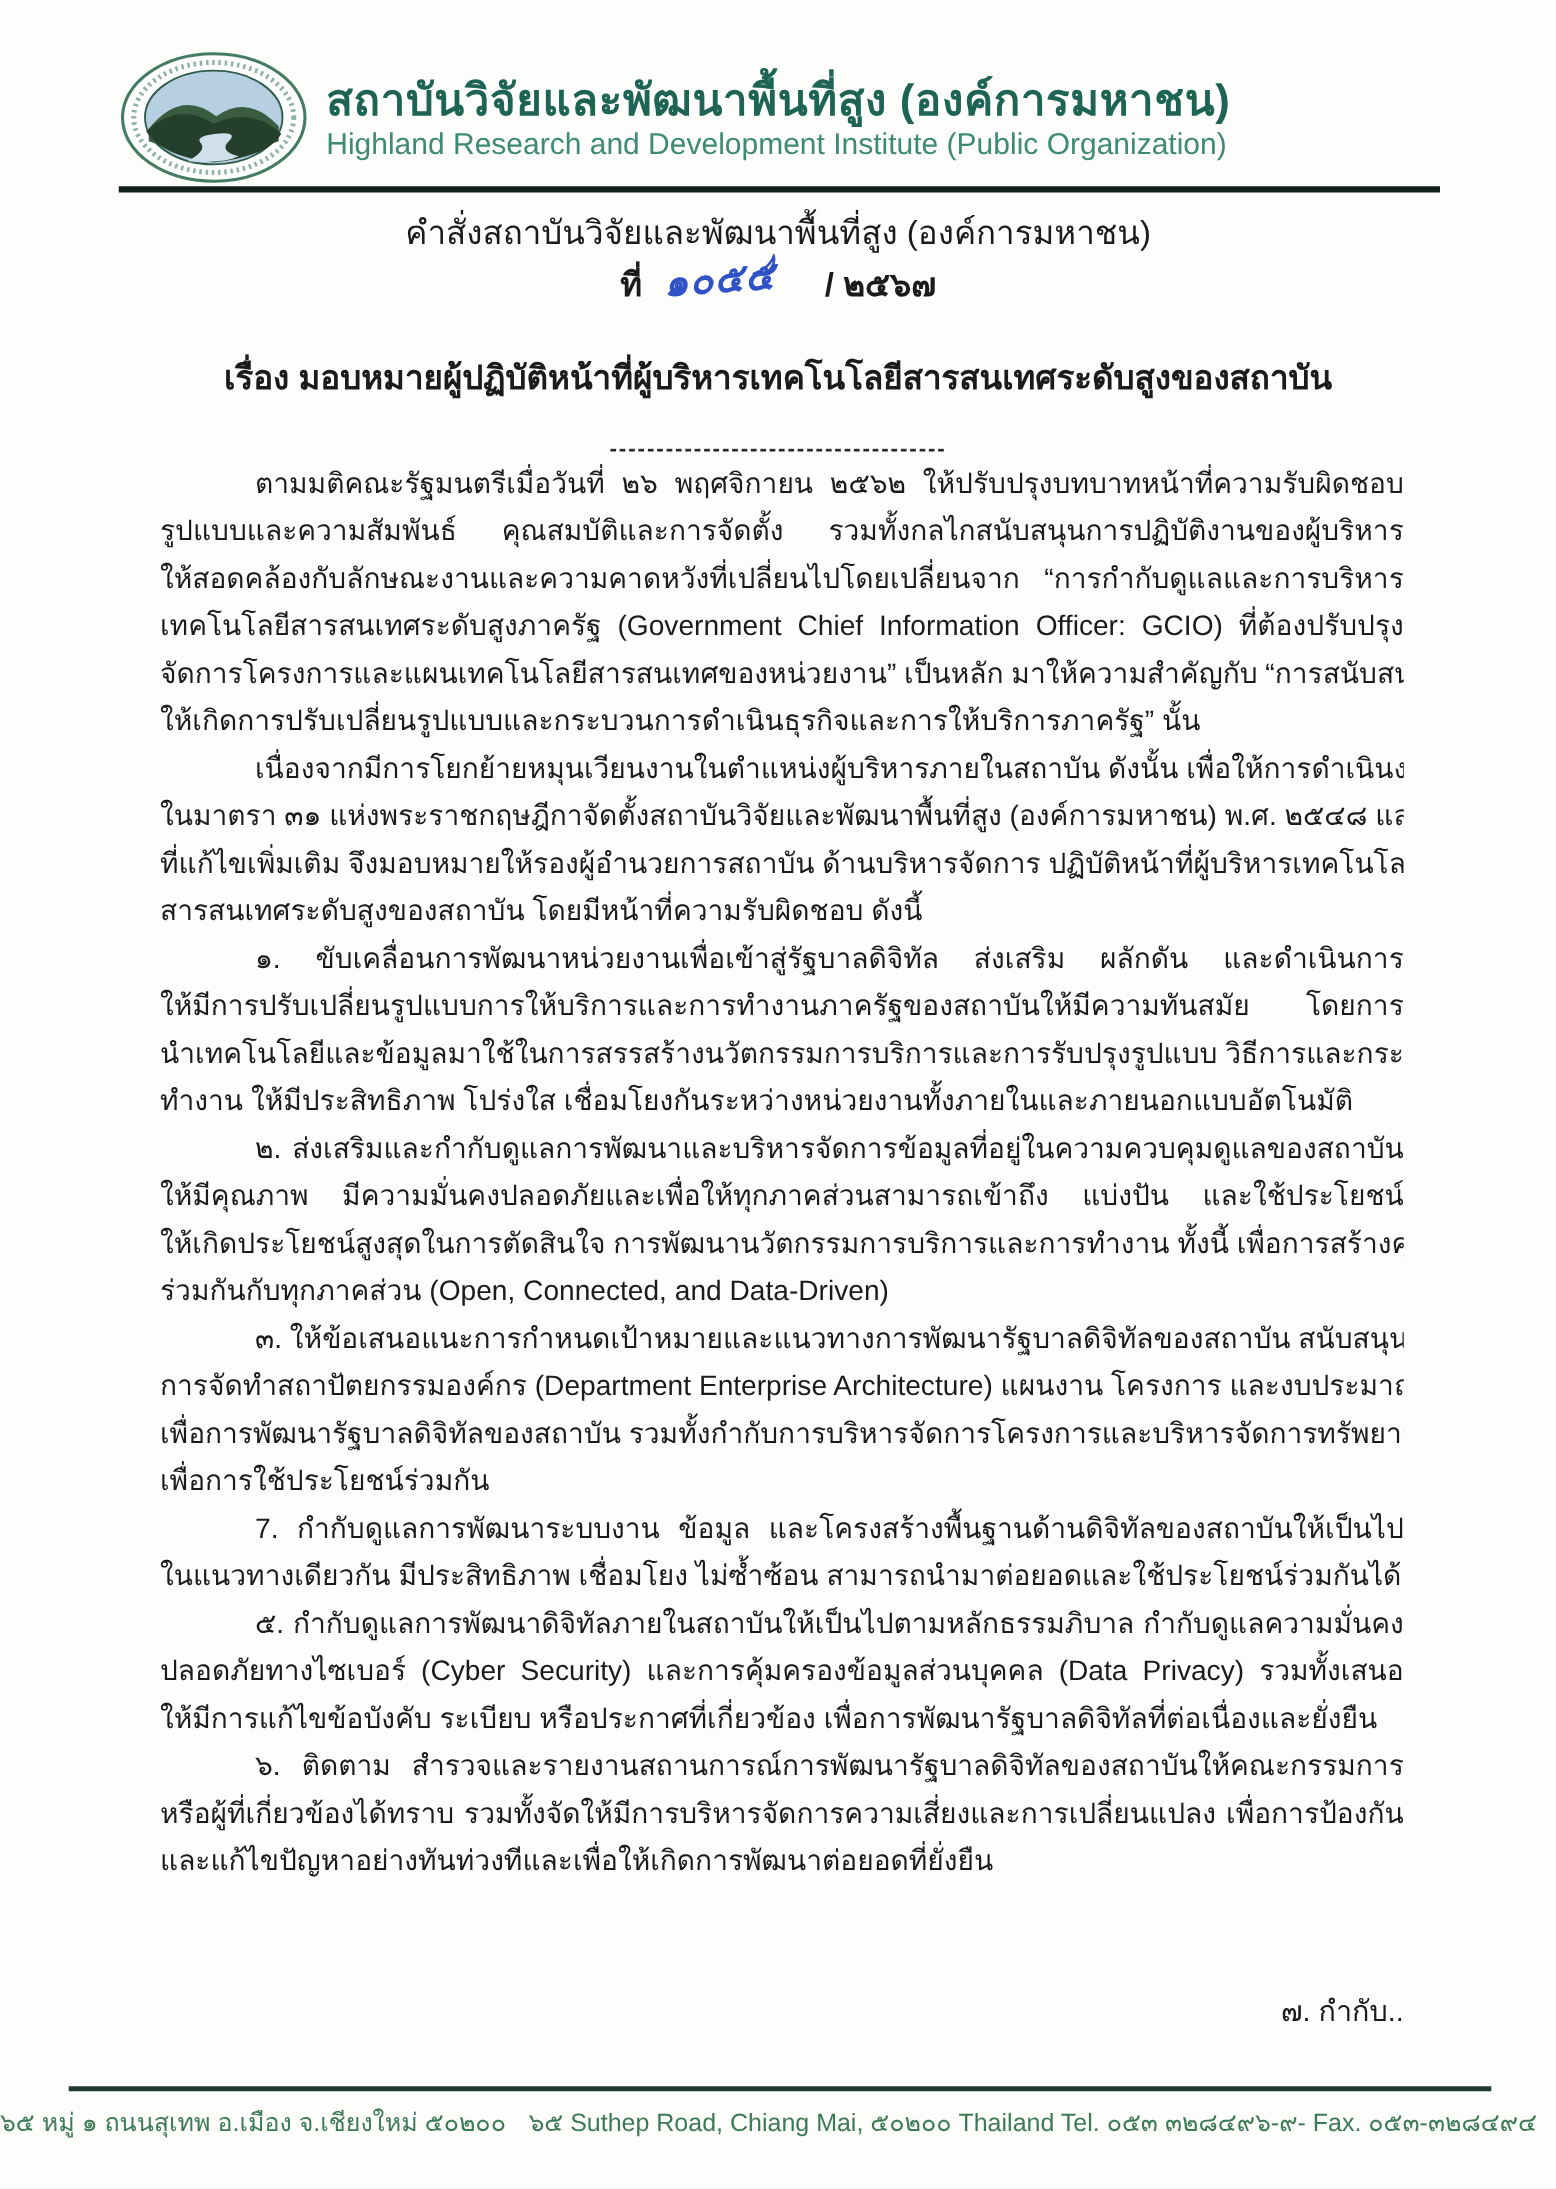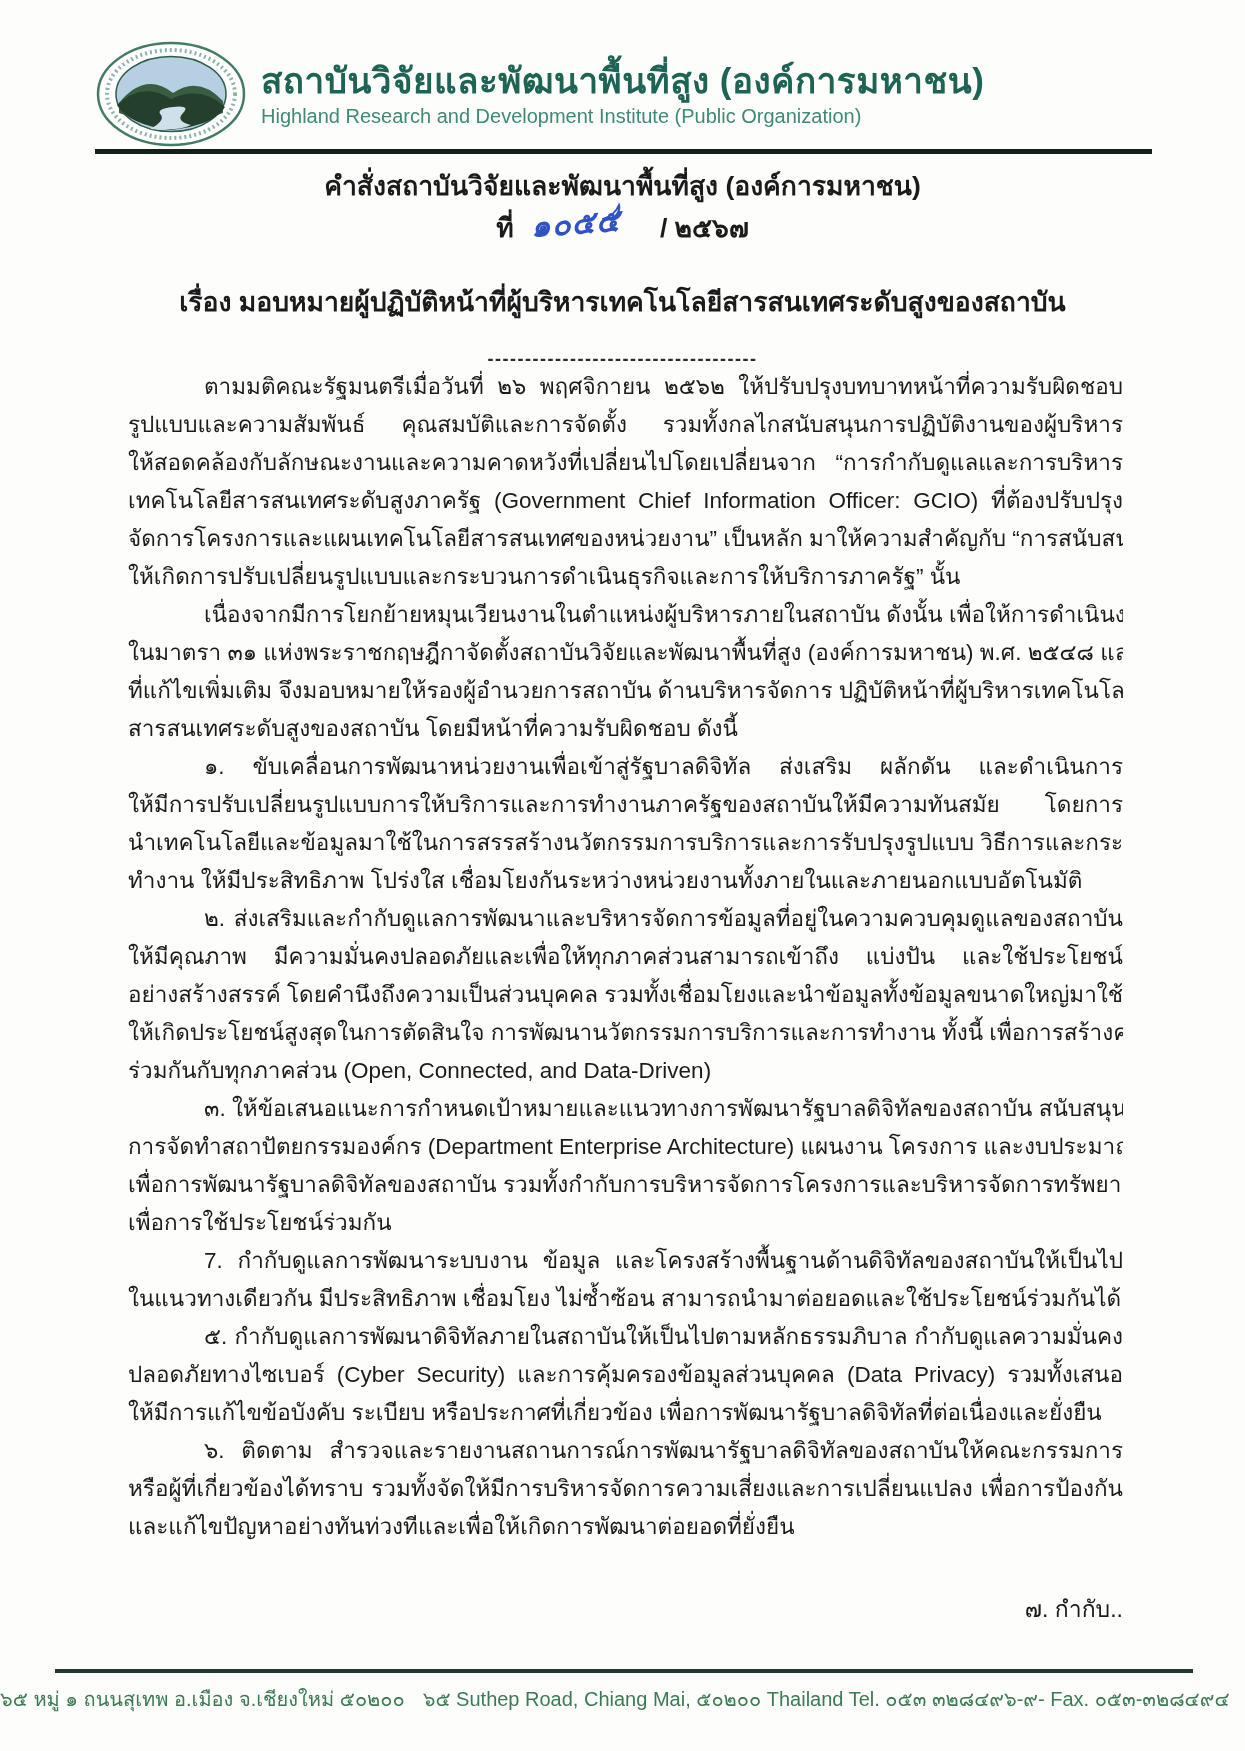--- a/index.html
+++ b/index.html
@@ -26,32 +26,32 @@
     position:absolute;top:40px;left:95px;right:95px;
     display:flex;align-items:center;gap:14px;height:108px;
   }
   .logo{width:152px;height:106px;flex:0 0 auto;}
   .org-names{display:flex;flex-direction:column;}
   .org-th{
     font-size:35px;font-weight:bold;color:var(--brand-green);
     line-height:44px;letter-spacing:.5px;
   }
   .org-en{
-    font-size:20px;color:var(--accent-teal);line-height:26px;
+    font-size:24px;color:var(--accent-teal);line-height:26px;
   }
   .header-rule{
     position:absolute;top:149px;left:95px;width:1057px;height:5px;
     background:var(--rule-dark);
   }
   
   .title-block{
     position:absolute;top:166px;left:0;width:100%;
     text-align:center;
   }
-  .title-line{font-size:26.5px;font-weight:bold;line-height:40px;}
+  .title-line{font-size:26.5px;font-weight:normal;line-height:40px;}
   .doc-no{font-size:26.5px;font-weight:bold;line-height:42px;}
   .handwritten{
     position:relative;
     display:inline-block;
     color:var(--pen-blue);
     font-size:31px;
     font-style:italic;
     transform:rotate(-4deg) translateY(-3px);
     margin:0 6px 0 10px;
     letter-spacing:1px;
@@ -140,21 +140,20 @@
       <div class="body-line indent">เนื่องจากมีการโยกย้ายหมุนเวียนงานในตำแหน่งผู้บริหารภายในสถาบัน ดังนั้น เพื่อให้การดำเนินงาน</div>
       <div class="body-line">ในมาตรา ๓๑ แห่งพระราชกฤษฎีกาจัดตั้งสถาบันวิจัยและพัฒนาพื้นที่สูง (องค์การมหาชน) พ.ศ. ๒๕๔๘ และ</div>
       <div class="body-line">ที่แก้ไขเพิ่มเติม จึงมอบหมายให้รองผู้อำนวยการสถาบัน ด้านบริหารจัดการ ปฏิบัติหน้าที่ผู้บริหารเทคโนโลยี</div>
       <div class="body-line para-end">สารสนเทศระดับสูงของสถาบัน โดยมีหน้าที่ความรับผิดชอบ ดังนี้</div>
       <div class="body-line indent">๑. ขับเคลื่อนการพัฒนาหน่วยงานเพื่อเข้าสู่รัฐบาลดิจิทัล ส่งเสริม ผลักดัน และดำเนินการ</div>
       <div class="body-line">ให้มีการปรับเปลี่ยนรูปแบบการให้บริการและการทำงานภาครัฐของสถาบันให้มีความทันสมัย โดยการ</div>
       <div class="body-line">นำเทคโนโลยีและข้อมูลมาใช้ในการสรรสร้างนวัตกรรมการบริการและการรับปรุงรูปแบบ วิธีการและกระบวนการ</div>
       <div class="body-line para-end">ทำงาน ให้มีประสิทธิภาพ โปร่งใส เชื่อมโยงกันระหว่างหน่วยงานทั้งภายในและภายนอกแบบอัตโนมัติ</div>
       <div class="body-line indent">๒. ส่งเสริมและกำกับดูแลการพัฒนาและบริหารจัดการข้อมูลที่อยู่ในความควบคุมดูแลของสถาบัน</div>
       <div class="body-line">ให้มีคุณภาพ มีความมั่นคงปลอดภัยและเพื่อให้ทุกภาคส่วนสามารถเข้าถึง แบ่งปัน และใช้ประโยชน์</div>
-      <div class="body-line">อย่างสร้างสรรค์ โดยคำนึงถึงความเป็นส่วนบุคคล รวมทั้งเชื่อมโยงและนำข้อมูลทั้งข้อมูลขนาดใหญ่มาใช้</div>
       <div class="body-line">ให้เกิดประโยชน์สูงสุดในการตัดสินใจ การพัฒนานวัตกรรมการบริการและการทำงาน ทั้งนี้ เพื่อการสร้างคุณค่า</div>
       <div class="body-line para-end">ร่วมกันกับทุกภาคส่วน (Open, Connected, and Data-Driven)</div>
       <div class="body-line indent">๓. ให้ข้อเสนอแนะการกำหนดเป้าหมายและแนวทางการพัฒนารัฐบาลดิจิทัลของสถาบัน สนับสนุน</div>
       <div class="body-line">การจัดทำสถาปัตยกรรมองค์กร (Department Enterprise Architecture) แผนงาน โครงการ และงบประมาณ</div>
       <div class="body-line">เพื่อการพัฒนารัฐบาลดิจิทัลของสถาบัน รวมทั้งกำกับการบริหารจัดการโครงการและบริหารจัดการทรัพยากร</div>
       <div class="body-line para-end">เพื่อการใช้ประโยชน์ร่วมกัน</div>
       <div class="body-line indent">7. กำกับดูแลการพัฒนาระบบงาน ข้อมูล และโครงสร้างพื้นฐานด้านดิจิทัลของสถาบันให้เป็นไป</div>
       <div class="body-line para-end">ในแนวทางเดียวกัน มีประสิทธิภาพ เชื่อมโยง ไม่ซ้ำซ้อน สามารถนำมาต่อยอดและใช้ประโยชน์ร่วมกันได้</div>
       <div class="body-line indent">๕. กำกับดูแลการพัฒนาดิจิทัลภายในสถาบันให้เป็นไปตามหลักธรรมภิบาล กำกับดูแลความมั่นคง</div>
       <div class="body-line">ปลอดภัยทางไซเบอร์ (Cyber Security) และการคุ้มครองข้อมูลส่วนบุคคล (Data Privacy) รวมทั้งเสนอ</div>

